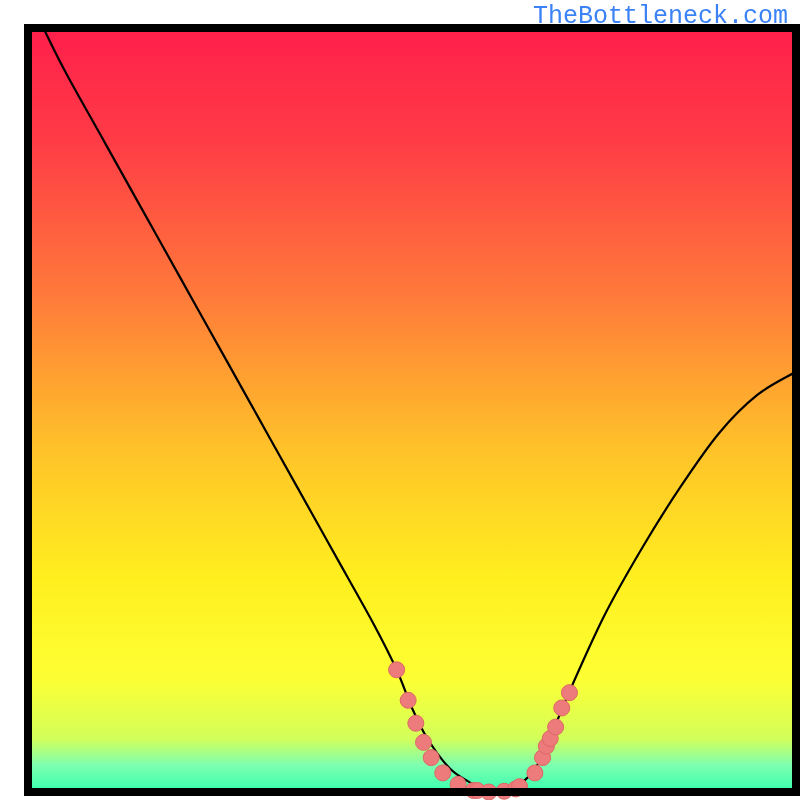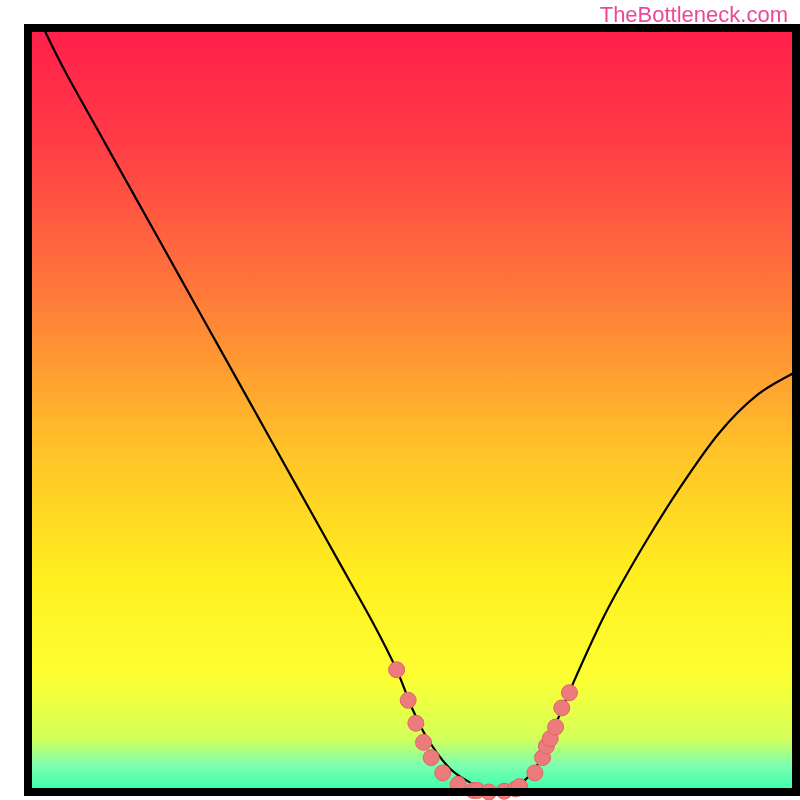--- a/index.html
+++ b/index.html
@@ -13,25 +13,25 @@
   }
   .chart-container {
     position: relative;
     width: 800px;
     height: 800px;
   }
   .watermark {
     position: absolute;
     top: 2px;
     right: 12px;
-    font-size: 22px;
+    font-size: 25px;
     font-weight: 500;
-    color: #ec4899;
+    color: #3b82f6;
     z-index: 50;
-    font-family: Liberation Sans, sans-serif;
+    font-family: Liberation Mono, monospace;
   }
   svg {
     position: absolute;
     top: 0;
     left: 0;
   }
 </style>
 </head>
 <body>
 

